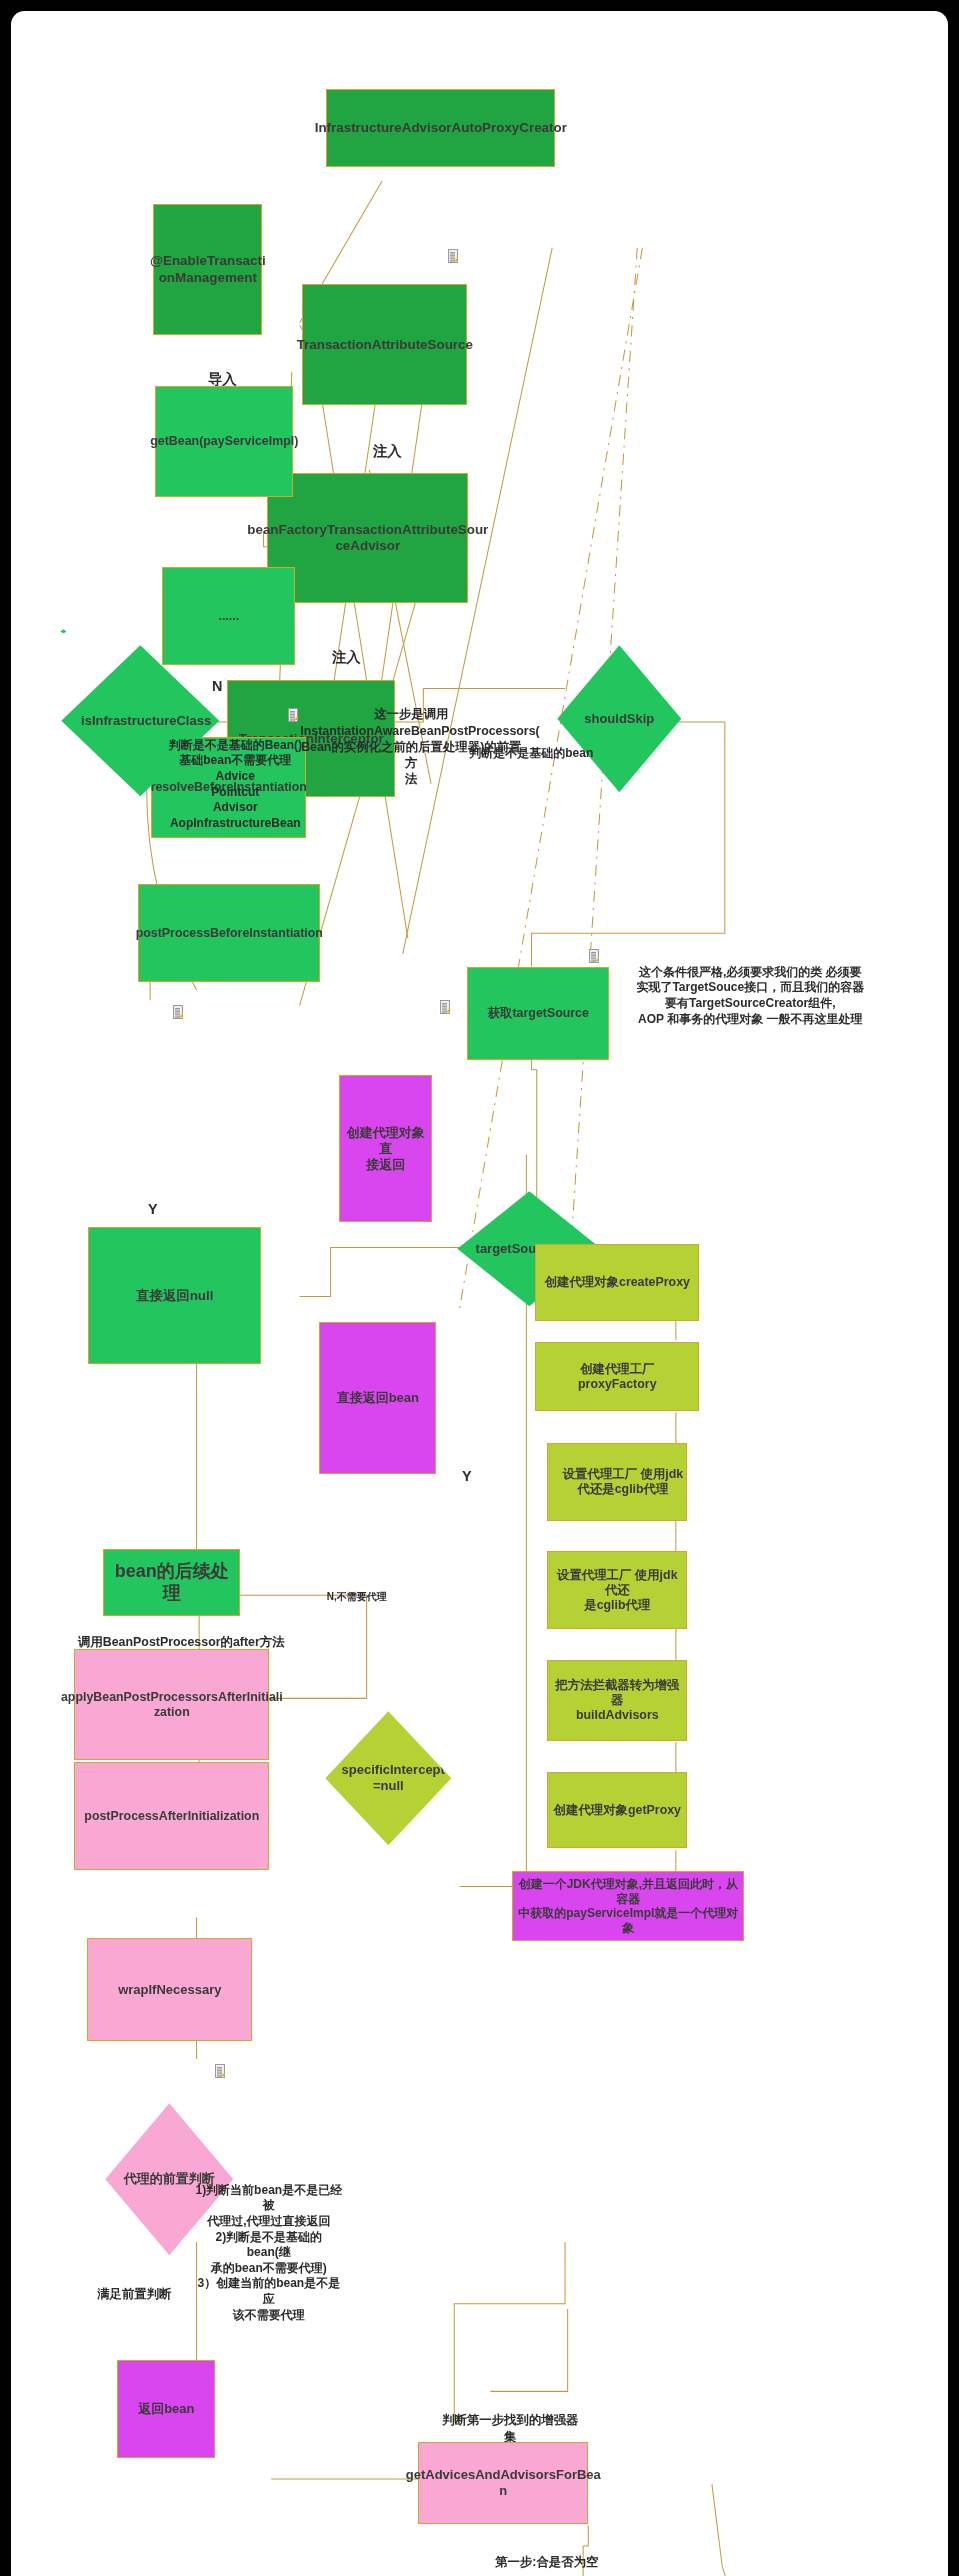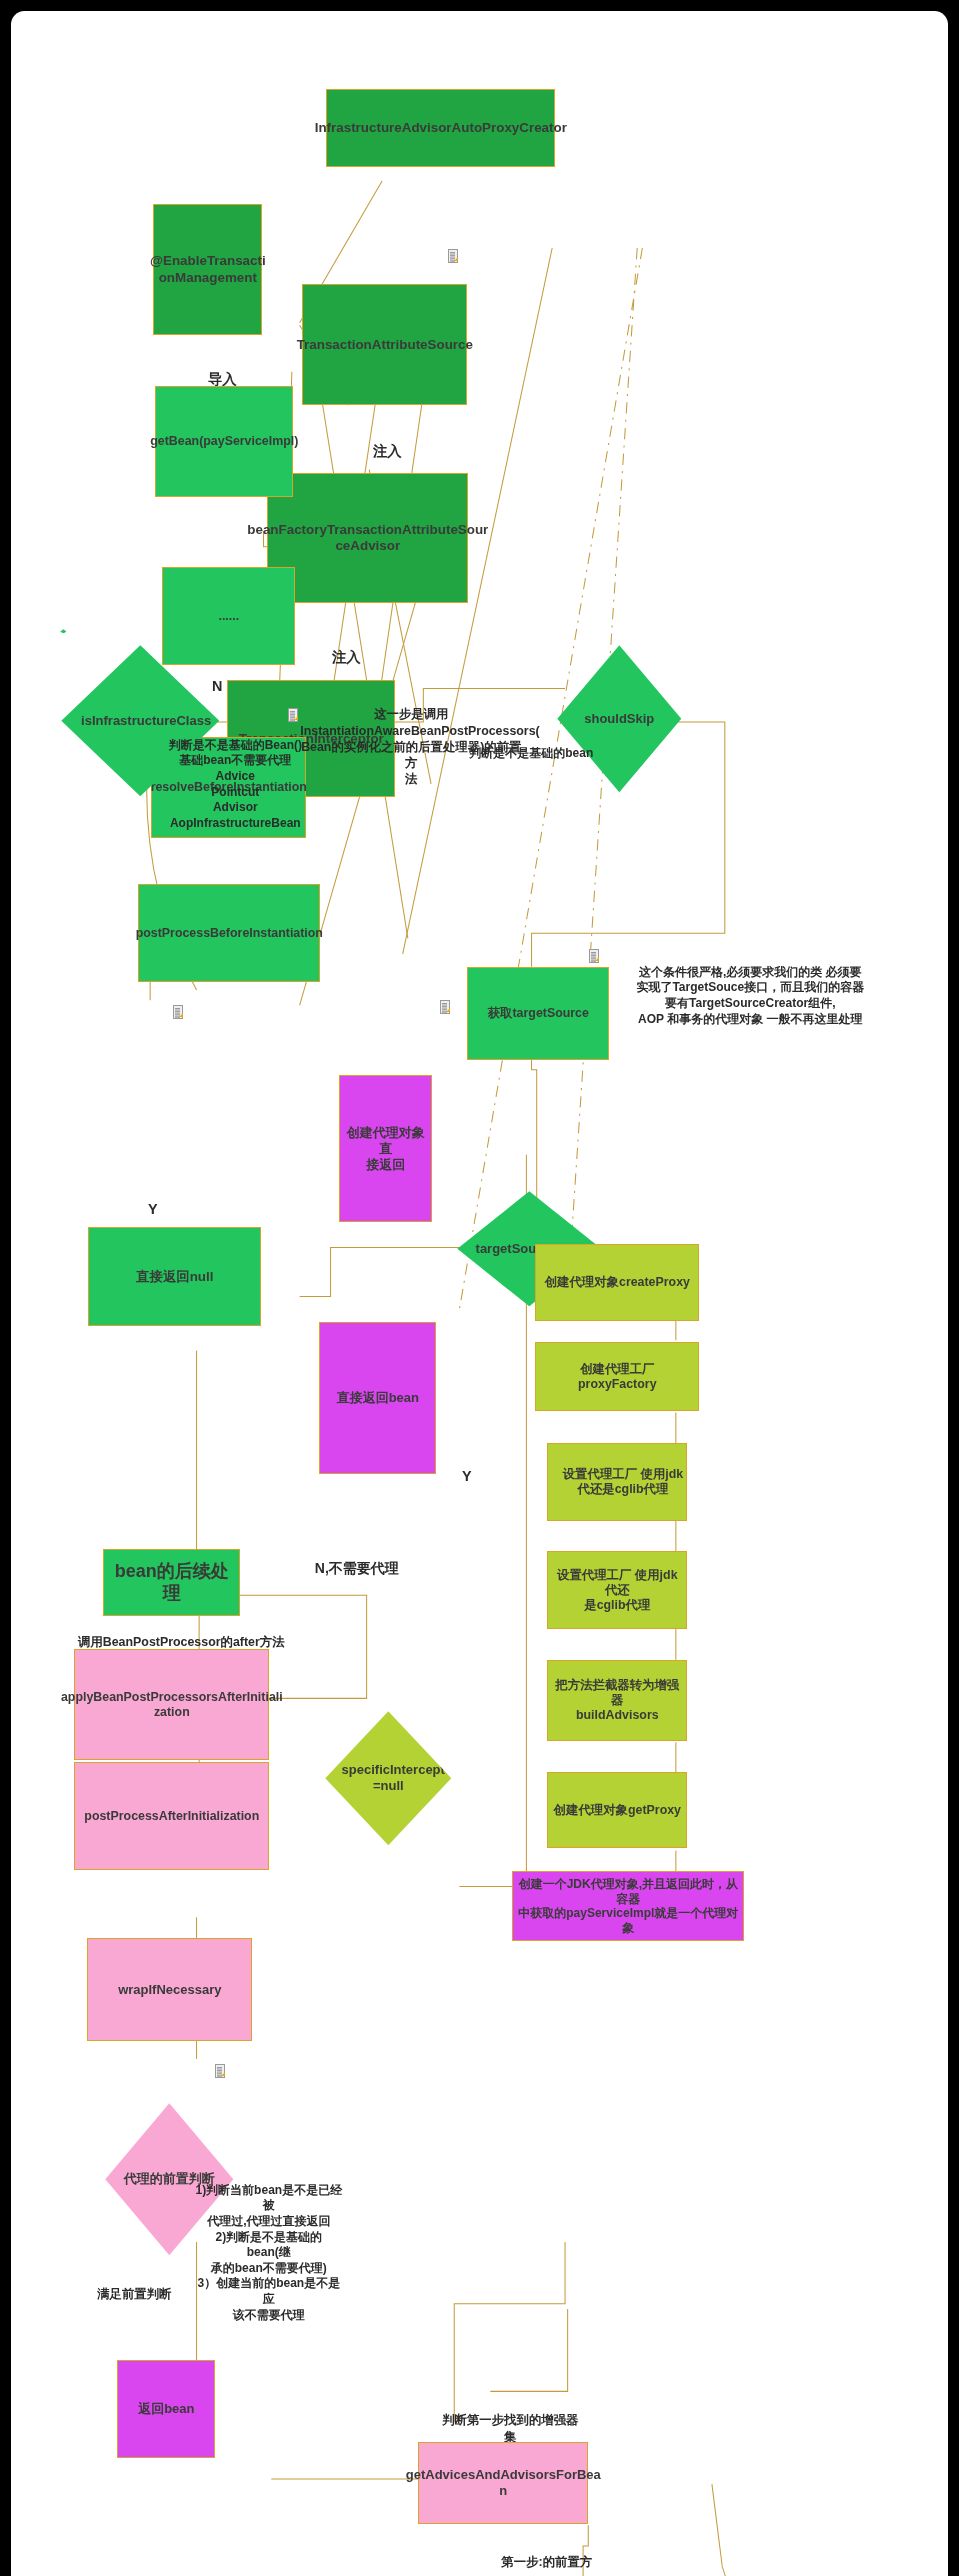--- a/index.html
+++ b/index.html
@@ -259,21 +259,21 @@
       <span>targetSource!=null</span>
     </div>
 
     <div class="label" style="left:121px;top:1170px;width:41px;font-size:14.4px;">
       <span>Y</span>
     </div>
     <div class="label" style="left:170px;top:1252px;width:41px;font-size:14.4px;">
       <span>Y</span>
     </div>
 
-    <div class="node rect orange" style="left:77px;top:1216px;width:173px;height:99px;font-size:13.4px;">
+    <div class="node rect orange" style="left:77px;top:1216px;width:173px;height:137px;font-size:13.4px;">
       <span>直接返回null</span>
     </div>
 
     <div class="label" style="left:435px;top:1437px;width:41px;font-size:14.4px;">
       <span>Y</span>
     </div>
 
     <div class="node rect orange" style="left:92px;top:1538px;width:137px;height:67px;font-size:18px;">
       <span>bean的后续处理</span>
     </div>
@@ -318,21 +318,21 @@
 
     <div class="node rect red" style="left:328px;top:1064px;width:93px;height:147px;font-size:13px;">
       <span>创建代理对象直
 接返回</span>
     </div>
 
     <div class="node rect red" style="left:308px;top:1311px;width:117px;height:152px;font-size:13px;">
       <span>直接返回bean</span>
     </div>
 
-    <div class="label" style="left:294px;top:1530px;width:103px;font-size:14px;">
+    <div class="label" style="left:294px;top:1566px;width:103px;font-size:10px;">
       <span>N,不需要代理</span>
     </div>
 
     <div class="node diamond yellowgreen" style="left:314px;top:1700px;width:126px;height:134px;font-size:13px;">
       <span>specificInterceptors!
 =null</span>
     </div>
 
     <div class="node rect yellowgreen" style="left:524px;top:1233px;width:164px;height:77px;font-size:12.4px;">
       <span>创建代理对象createProxy</span>
@@ -370,18 +370,18 @@
       <span>判断第一步找到的增强器集
 合是否为空</span>
     </div>
 
     <div class="node rect blue" style="left:407px;top:2431px;width:170px;height:82px;font-size:13px;">
       <span>getAdvicesAndAdvisorsForBea
 n</span>
     </div>
 
     <div class="label" style="left:479px;top:2527px;width:113px;font-size:12.4px;">
-      <span>第一步:的前置方</span>
+      <span>第一步:合是否为空</span>
     </div>
 
   </div>
 </div>
 
 
 </body></html>

